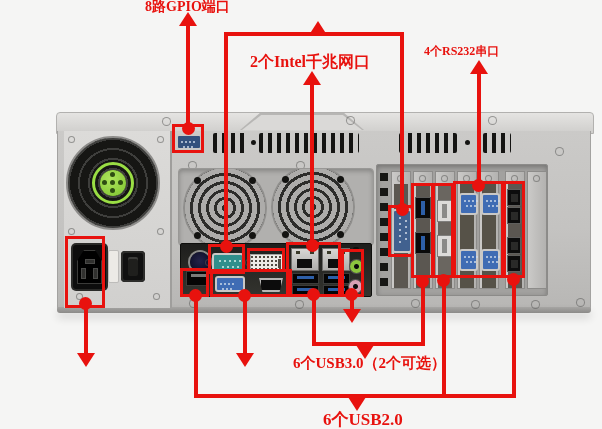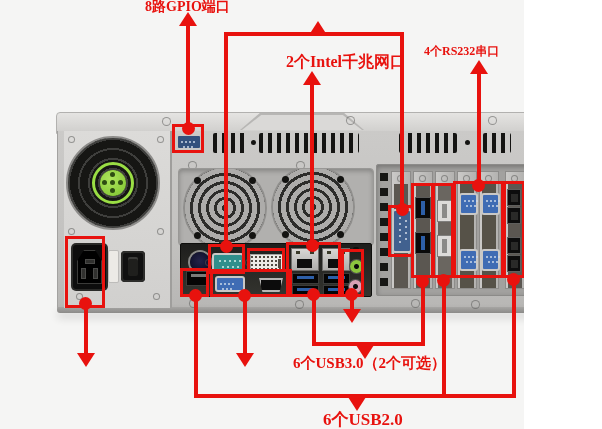--- a/index.html
+++ b/index.html
@@ -1,17 +1,17 @@
 <!DOCTYPE html>
 <html><head>
 <meta charset="utf-8">
 <style>
   :root{ --red:#e8120e; }
   html,body{margin:0;padding:0;background:#ffffff;}
-  .stage{position:relative;width:524px;height:429px;background:#f5f5f4;overflow:hidden;
+  .stage{position:relative;width:602px;height:429px;background:#f5f5f4;overflow:hidden;
          font-family:"Liberation Serif","DejaVu Serif",serif;}
 
   
   .chassis-top{position:absolute;left:56px;top:112px;width:536px;height:20px;
     background:linear-gradient(#e5e4e2,#cfcecc);border:1px solid #b2b1af;border-radius:4px 4px 0 0;}
   .handle-outer{position:absolute;left:240px;top:113px;width:124px;height:17px;background:#b7b6b4;
     clip-path:polygon(0 100%,16% 0,84% 0,100% 100%);}
   .handle-inner{position:absolute;left:242px;top:115px;width:120px;height:15px;background:#dad9d7;
     clip-path:polygon(0 100%,16% 0,84% 0,100% 100%);}
   .chassis-body{position:absolute;left:57px;top:131px;width:534px;height:177px;
@@ -314,21 +314,21 @@
 
   <div class="ar up" style="left:309px;top:21px;"></div>
   <div class="ann-line" style="left:224px;top:32px;width:180px;height:4px;"></div>
   <div class="ann-line" style="left:224px;top:32px;width:4px;height:210px;"></div>
   <div class="ann-line" style="left:400px;top:32px;width:4px;height:175px;"></div>
   <div class="ann-dot" style="left:220px;top:240px;"></div>
   <div class="ann-dot" style="left:396px;top:203px;"></div>
   <div class="ann-box" style="left:208px;top:244px;width:37px;height:30px;"></div>
   <div class="ann-box" style="left:388px;top:205px;width:26px;height:52px;"></div>
 
-  <div class="lbl" style="left:250px;top:52px;font-size:16px;margin-left:36px;">2个Intel千兆网口</div>
+  <div class="lbl" style="left:250px;top:52px;font-size:16px;">2个Intel千兆网口</div>
   <div class="ar up" style="left:303px;top:71px;"></div>
   <div class="ann-line" style="left:310px;top:84px;width:4px;height:162px;"></div>
   <div class="ann-dot" style="left:306px;top:239px;"></div>
 
   <div class="lbl" style="left:424px;top:43px;font-size:12px;">4个RS232串口</div>
   <div class="ar up" style="left:470px;top:60px;"></div>
   <div class="ann-line" style="left:477px;top:73px;width:4px;height:112px;"></div>
   <div class="ann-dot" style="left:472px;top:179px;"></div>
   <div class="ann-box" style="left:453px;top:181px;width:51px;height:97px;"></div>
 

